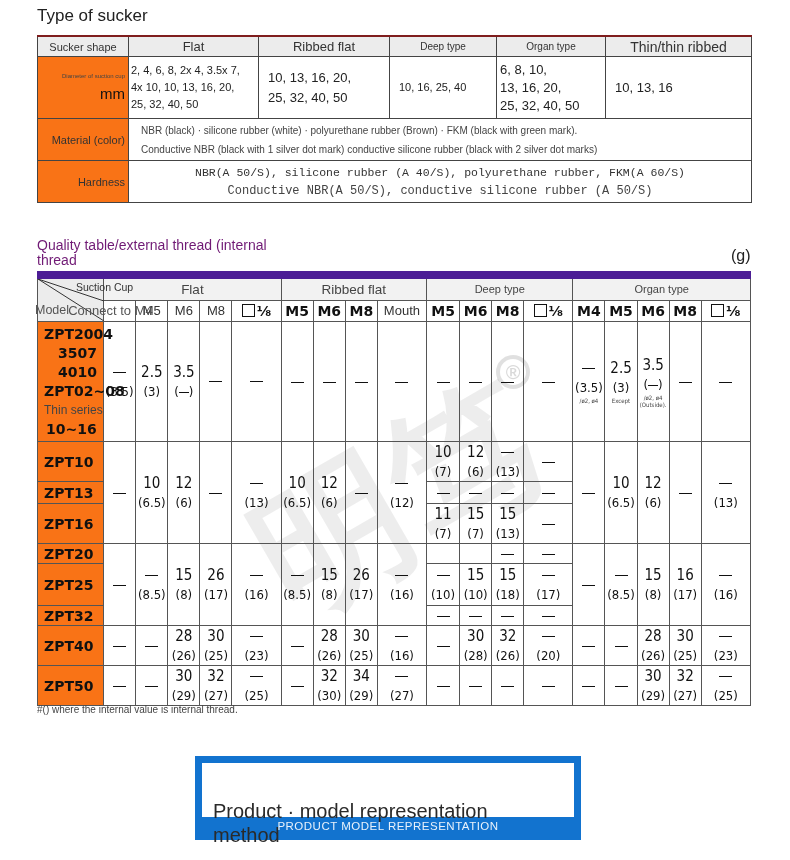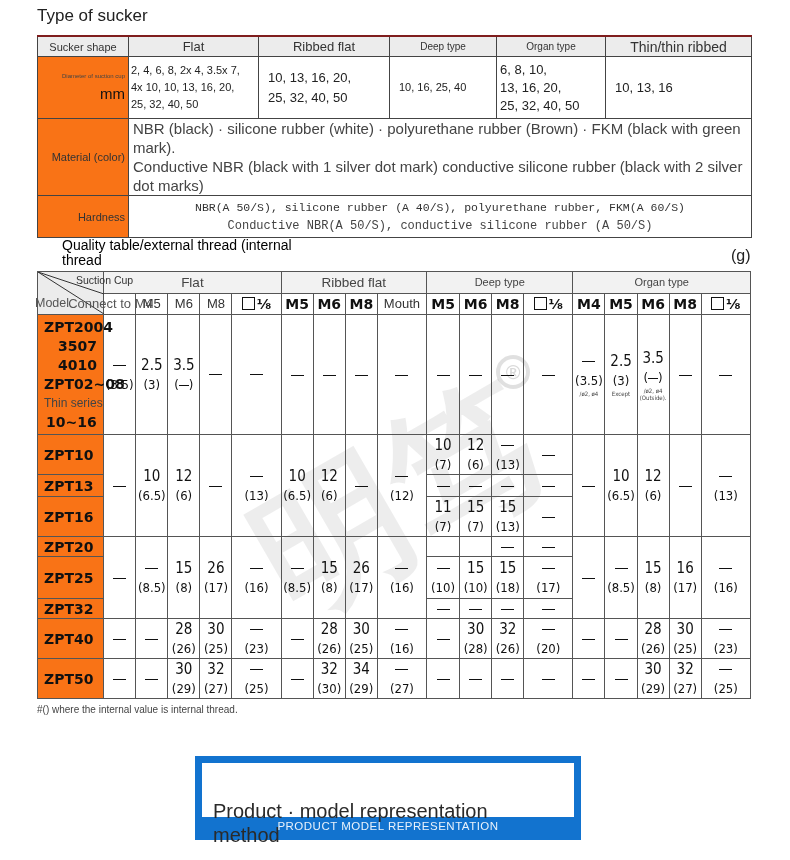--- a/index.html
+++ b/index.html
@@ -13,28 +13,28 @@
   #t1 td { border: 1px solid #444; padding: 0 3px; vertical-align: middle; }
   #t1 .hdr { background: #ececec; color: #333; font-size: 13px; text-align: center; height: 19px; }
   #t1 .hdr.small { font-size: 10px; }
   #t1 .hdr.big { font-size: 14px; }
   #t1 .label { background: #f97316; font-size: 11px; color: #333; text-align: right; padding-left: 8px; }
   #t1 .dia-small { font-size: 6px; display: block; color: #444; }
   #t1 .dia-mm { font-size: 15px; display: block; margin-top: 6px; padding-left: 4px; color: #111; }
   #t1 .val { font-size: 13px; line-height: 19px; }
   #t1 .val.s12 { font-size: 12px; line-height: 18px; }
   #t1 .val.s11 { font-size: 11px; }
-  #t1 .mat { font-size: 15px; color: #444; line-height: 19px; padding-left: 4px; }
+  #t1 .mat { font-size: 10px; color: #444; line-height: 19px; padding-left: 12px; }
   #t1 .hard { text-align: center; font-size: 11.5px; line-height: 18px; color: #333; font-family: Liberation Mono, monospace; }
   #t1 .hard .l2 { font-size: 12px; color: #444; }
 
   
-  .qtitle { position: absolute; left: 37px; top: 238px; font-size: 14px; line-height: 15px; color: #000000; width: 260px; margin-left: 25px; }
+  .qtitle { position: absolute; left: 37px; top: 238px; font-size: 14px; line-height: 15px; color: #701a75; width: 260px; }
   .unit { position: absolute; left: 731px; top: 247px; font-size: 16px; color: #222; }
-  #t2 { position: absolute; left: 37px; top: 271px; width: 714px; border-top: 1px solid #4c1d95; font-family: "DejaVu Sans Condensed", "DejaVu Sans", sans-serif; }
+  #t2 { position: absolute; left: 37px; top: 271px; width: 714px; border-top: 8px solid #4c1d95; font-family: "DejaVu Sans Condensed", "DejaVu Sans", sans-serif; }
   #t2 td { border: 1px solid #555; padding: 0; text-align: center; vertical-align: middle; font-size: 14px; color: #111; }
   #t2 .grp { background: #f2f2f2; font-family: "Liberation Sans", sans-serif; font-size: 12px; color: #444; height: 20px; }
   #t2 .grp.lg { font-size: 13.5px; }
   #t2 .th { background: #fff; font-weight: bold; font-size: 14px; height: 20px; font-family: "DejaVu Sans", sans-serif; }
   #t2 .th.light { font-weight: normal; font-family: "Liberation Sans", sans-serif; font-size: 13px; color: #333; }
   #t2 .corner { background: #ececec; position: relative; font-family: "Liberation Sans", sans-serif; }
   #t2 .model { background: #f97316; font-weight: bold; font-size: 14px; font-family: "DejaVu Sans", sans-serif; text-align: left; padding-left: 6px; }
   .cell { line-height: 19px; }
   .cell .top { display: block; font-size: 15px; }
   .cell .bot { display: block; font-size: 13px; }

